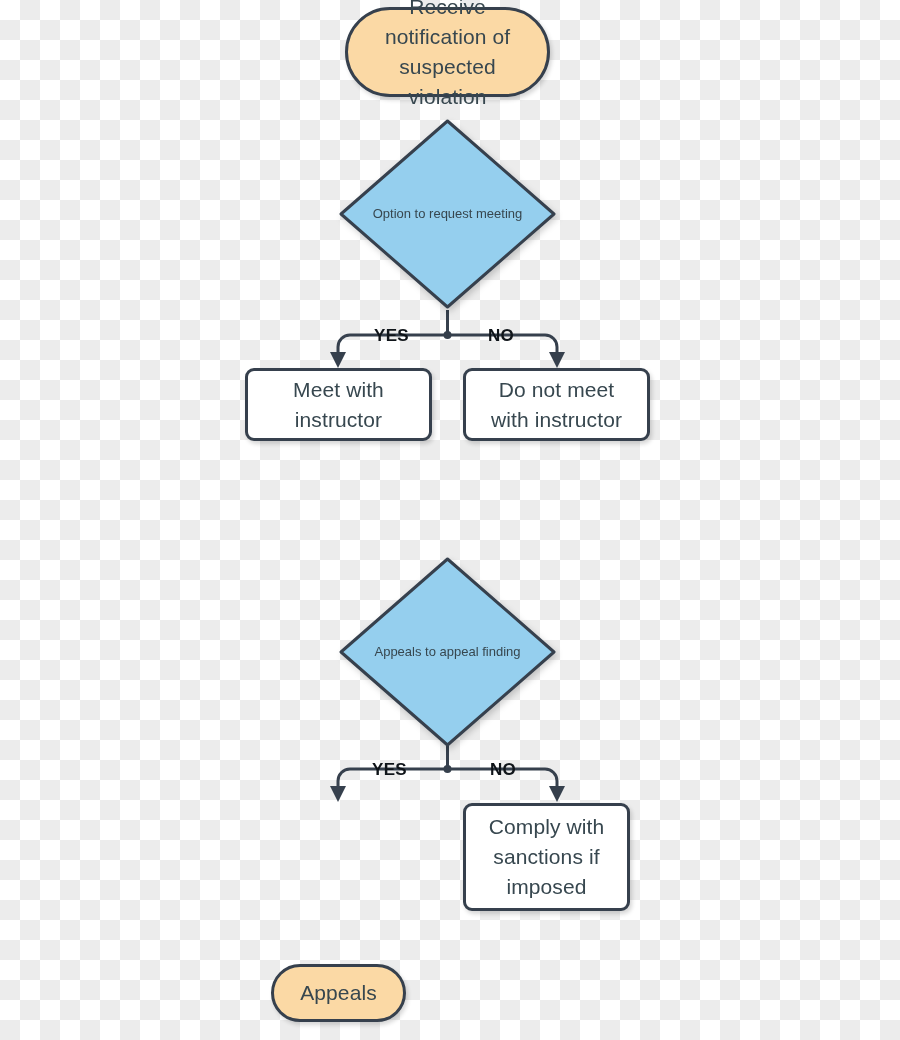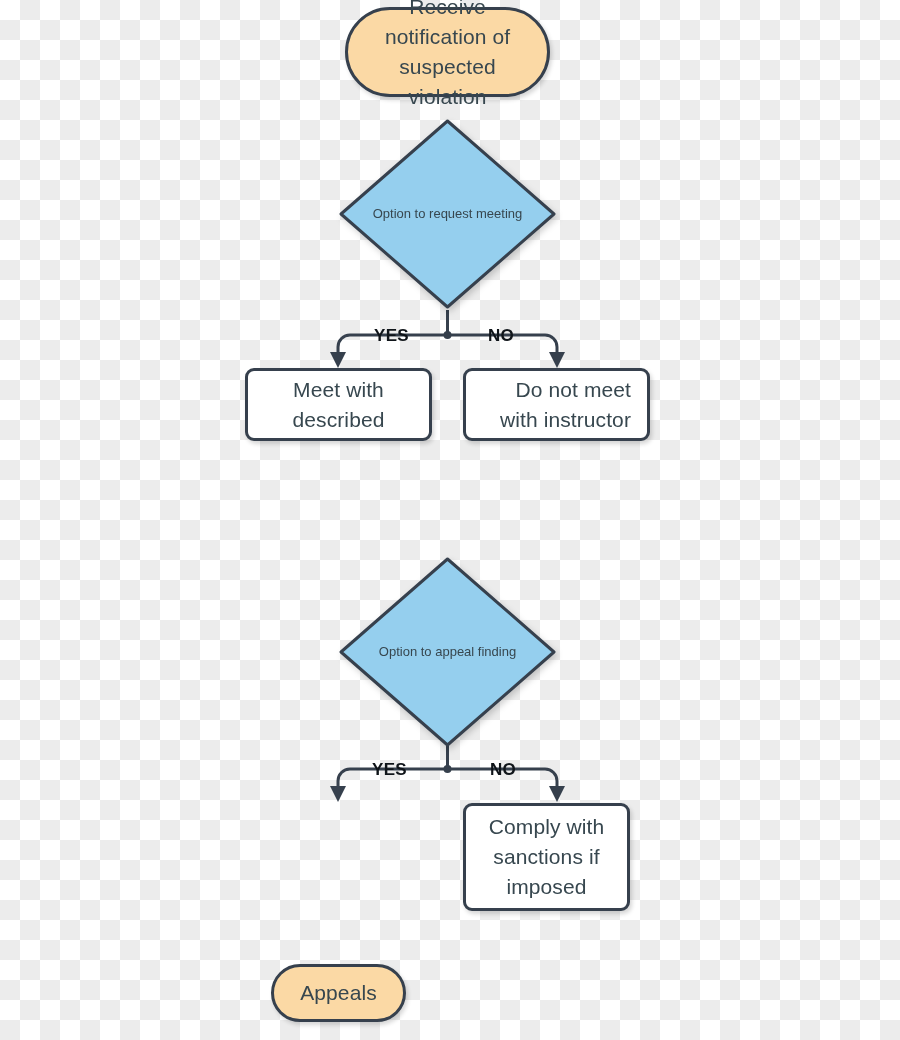--- a/index.html
+++ b/index.html
@@ -151,30 +151,30 @@
 
   <div class="node stadium" style="left:345px; top:7px; width:205px; height:90px; padding:0 16px;">Receive notification of suspected violation</div>
 
   <div class="diamond-wrap" style="left:338px; top:118px; width:219px; height:192px;">
     <svg width="219" height="192" viewBox="0 0 219 192">
       <polygon points="109.5,3 216,96 109.5,189 3,96" fill="#95cfee" stroke="#36404d" stroke-width="3" stroke-linejoin="round" style="filter:drop-shadow(2px 3px 3px rgba(0,0,0,0.18));"></polygon>
     </svg>
     <div class="diamond-label">Option to request meeting</div>
   </div>
 
-  <div class="node rect" style="left:245px; top:368px; width:187px; height:73px; padding:0 10px;">Meet with described</div>
+  <div class="node rect" style="left:245px; top:368px; width:187px; height:73px; padding:0 10px;">Meet with instructor</div>
 
-  <div class="node rect" style="left:463px; top:368px; width:187px; height:73px; padding:0 16px;text-align:right;">Do not meet with instructor</div>
+  <div class="node rect" style="left:463px; top:368px; width:187px; height:73px; padding:0 16px;">Do not meet with instructor</div>
 
 
   <div class="diamond-wrap" style="left:338px; top:556px; width:219px; height:192px;">
     <svg width="219" height="192" viewBox="0 0 219 192">
       <polygon points="109.5,3 216,96 109.5,189 3,96" fill="#95cfee" stroke="#36404d" stroke-width="3" stroke-linejoin="round" style="filter:drop-shadow(2px 3px 3px rgba(0,0,0,0.18));"></polygon>
     </svg>
-    <div class="diamond-label">Option to appeal finding</div>
+    <div class="diamond-label">Appeals to appeal finding</div>
   </div>
 
 
   <div class="node rect" style="left:463px; top:803px; width:167px; height:108px; padding:0 18px;">Comply with sanctions if imposed</div>
 
   <div class="node stadium" style="left:271px; top:964px; width:135px; height:58px; padding:0 12px;">Appeals</div>
 
 
 </div>
 

